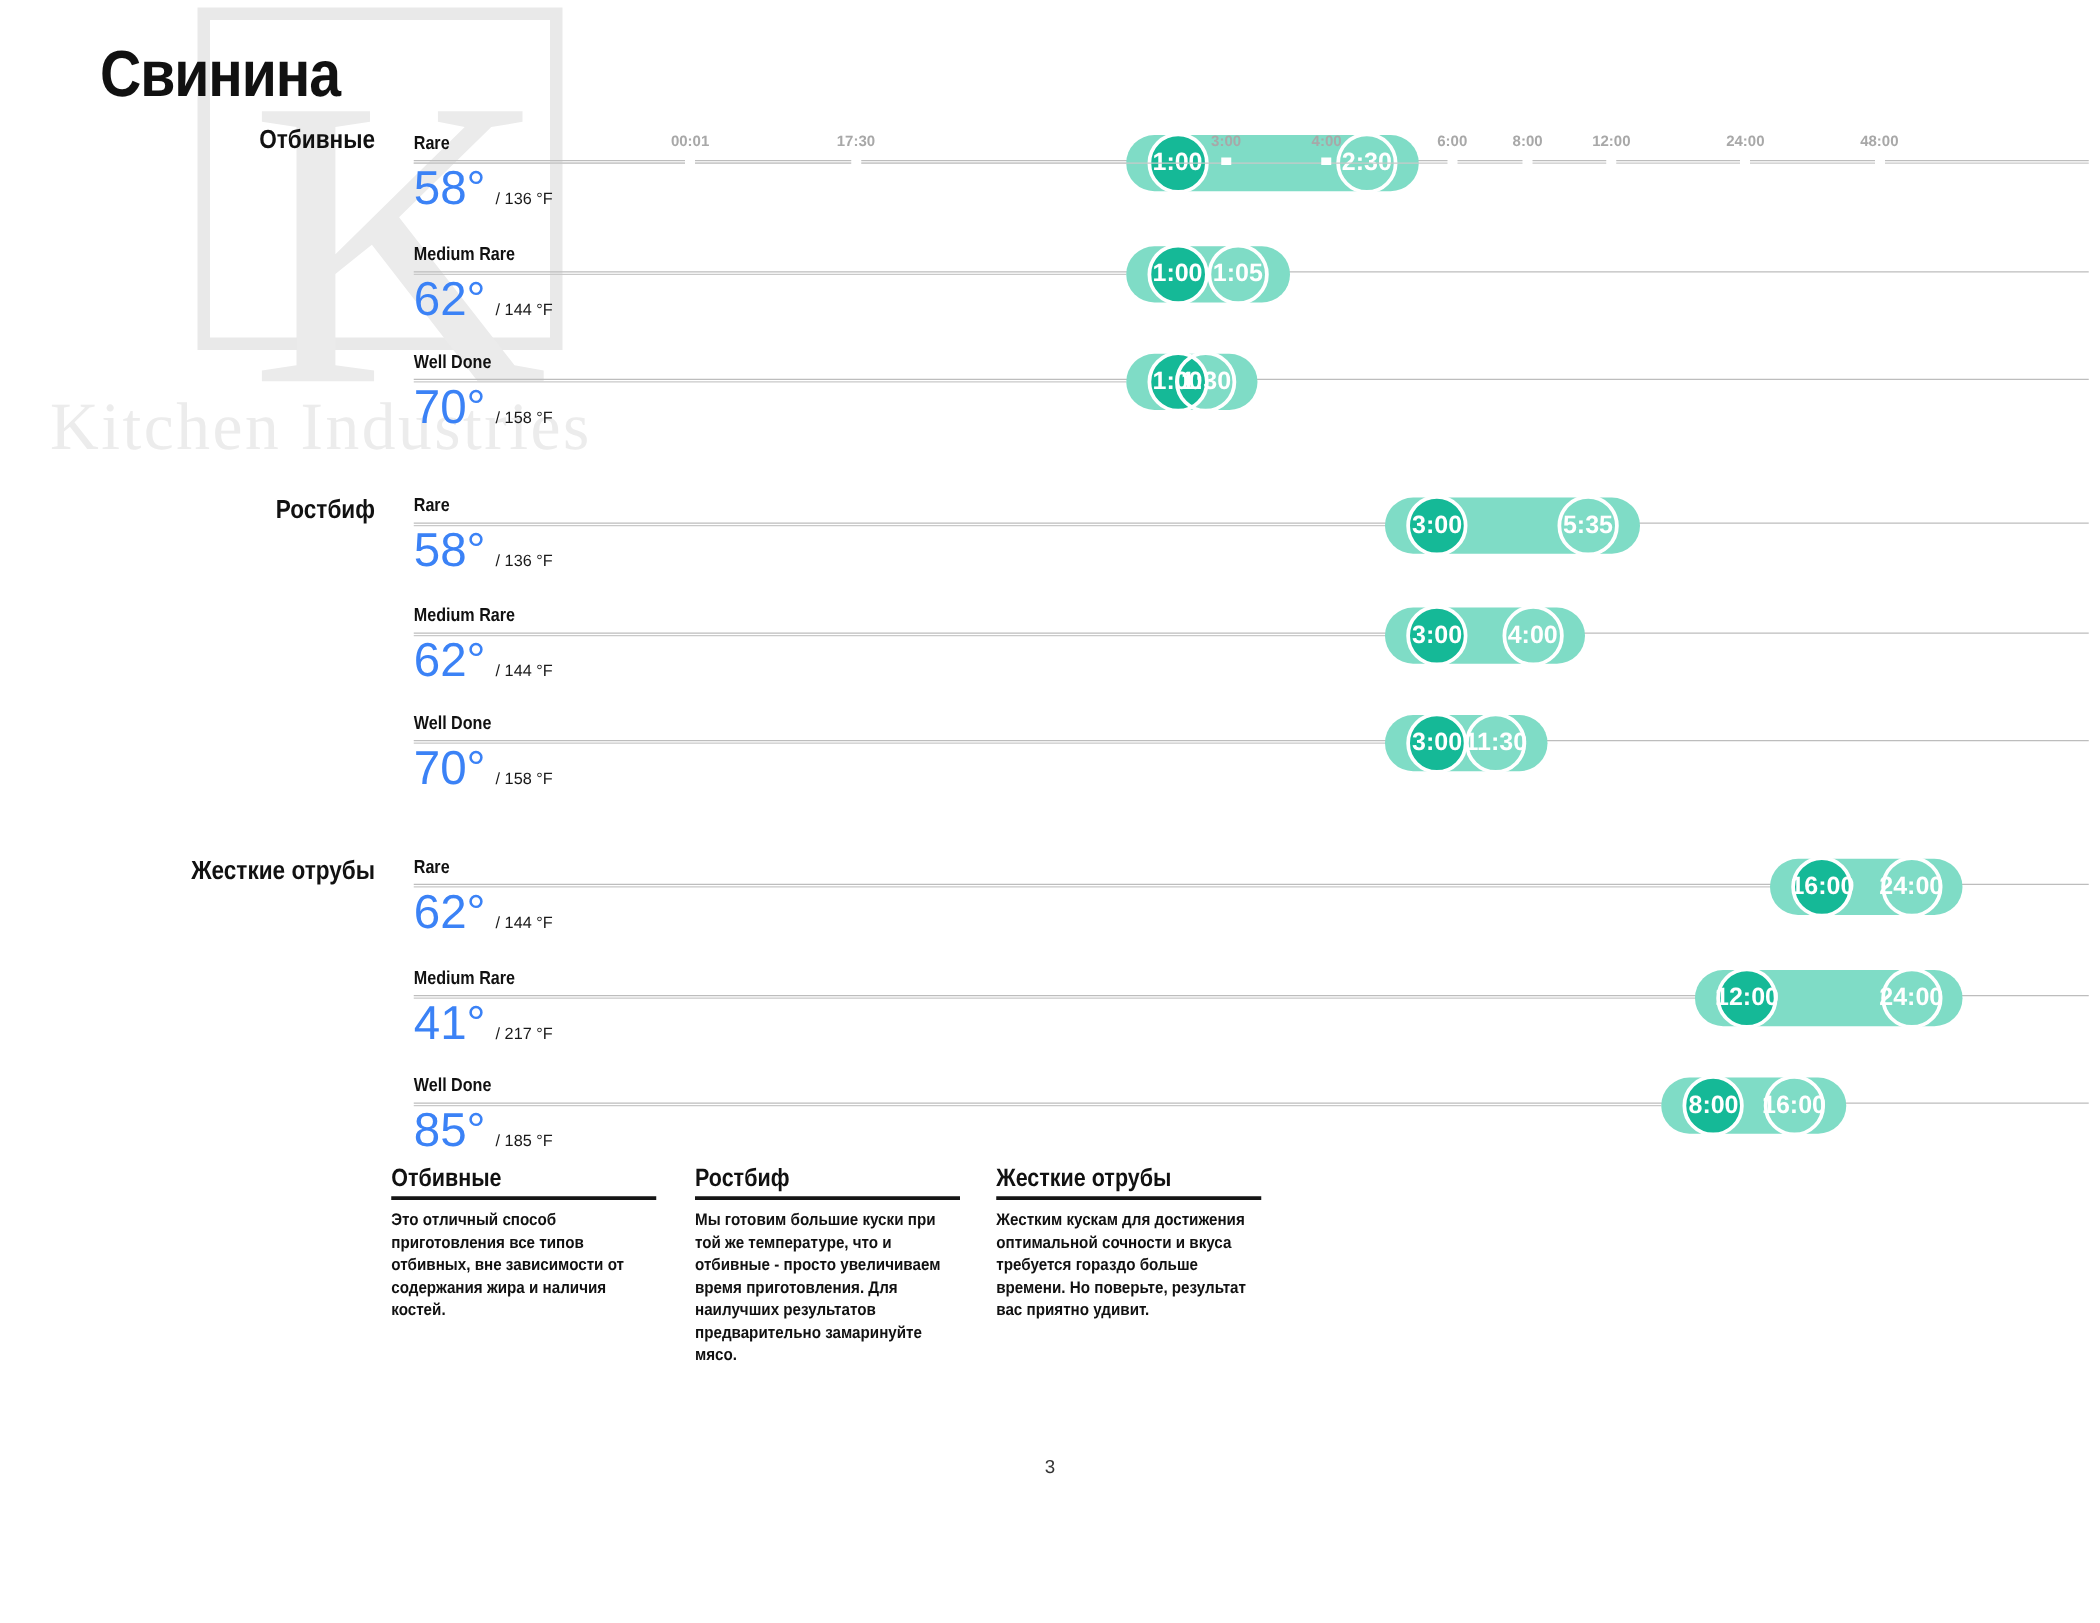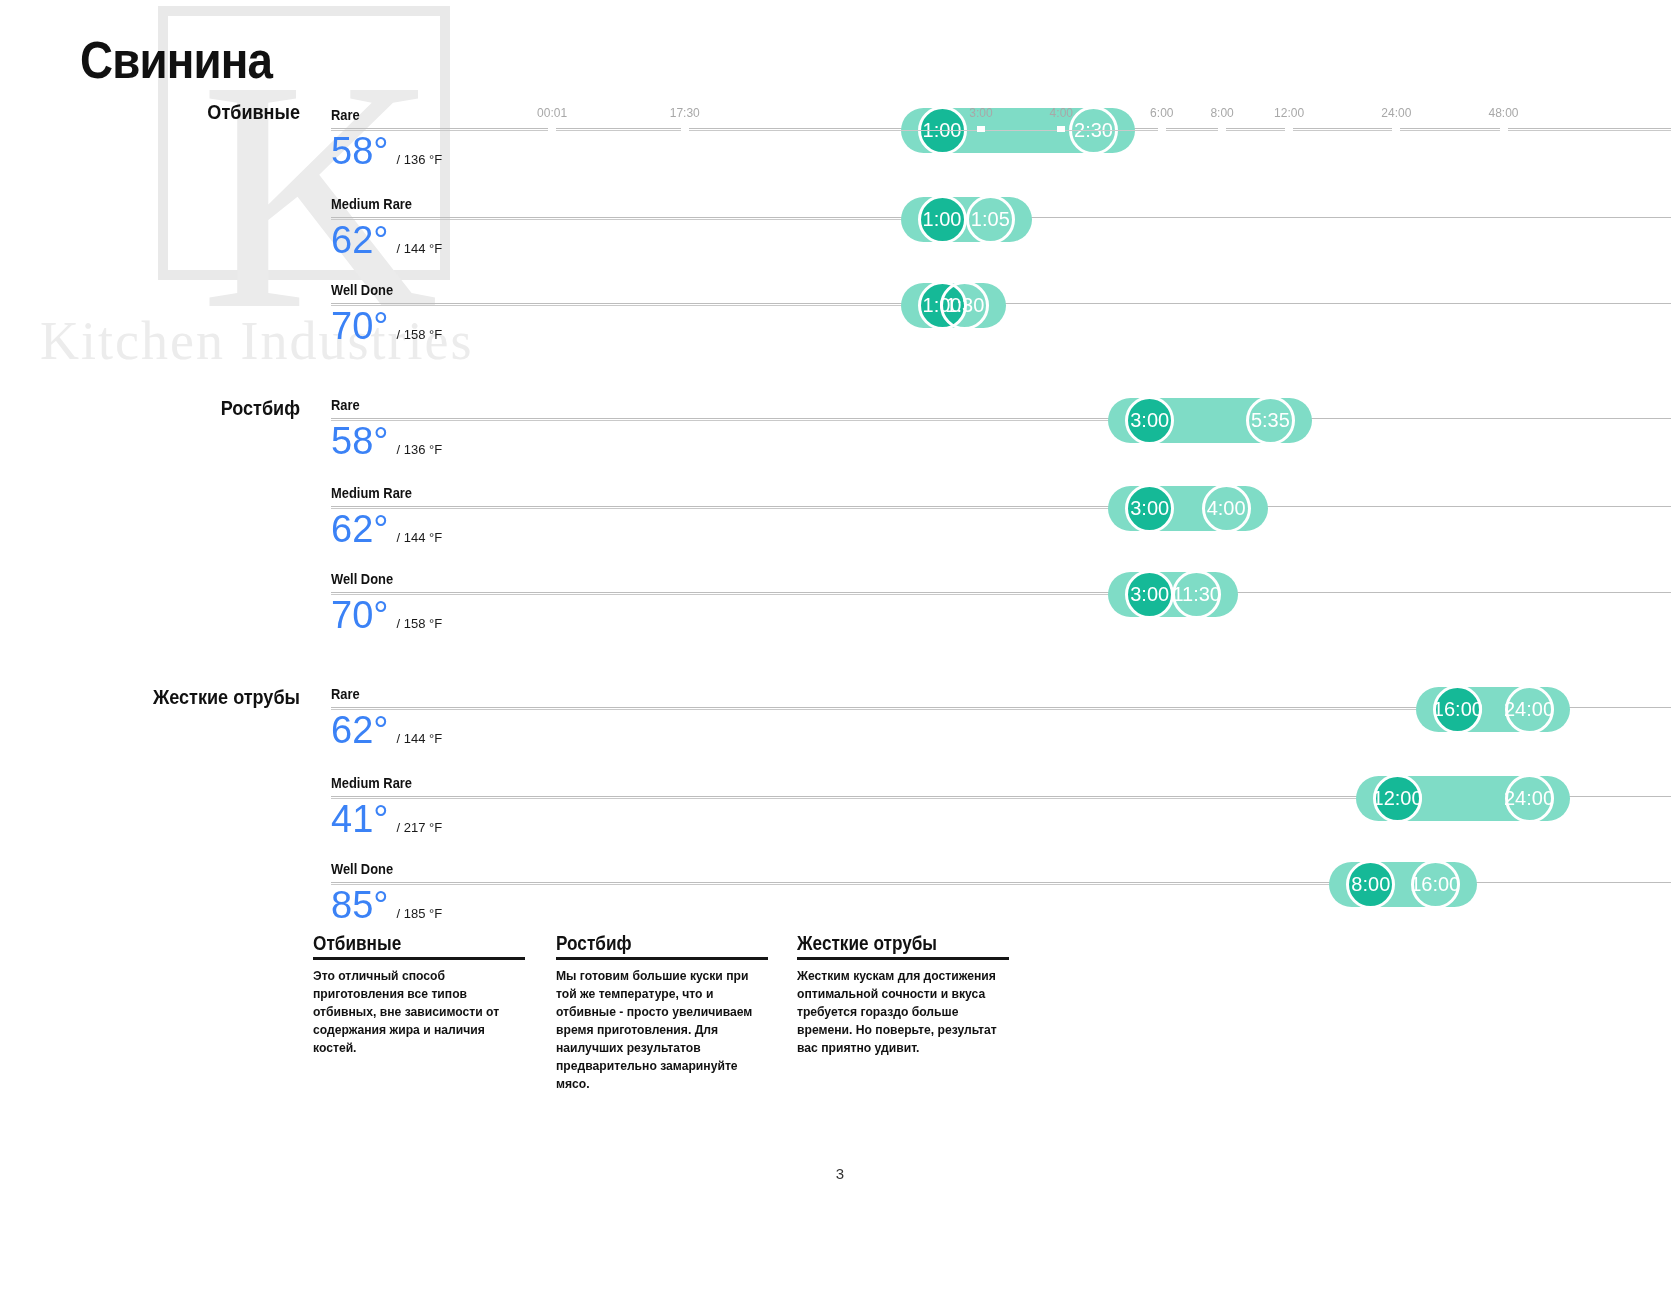--- a/index.html
+++ b/index.html
@@ -87,21 +87,21 @@
     letter-spacing:0px;
   }
   .temp-f{
     font-family:"Liberation Sans",sans-serif;
     font-weight:400;font-size:13px;color:#1a1a1a;
     margin-left:8px;
   }
 
   
   .track{
-    position:absolute;left:0;right:16px;top:0;height:50px;
+    position:absolute;left:0;right:16px;top:0;height:50px;font-weight:bold;
   }
   .axis-line{
     position:absolute;left:0;top:24px;height:1px;background:#c9c9c9;
   }
   .tick-label{
     position:absolute;top:0px;
     font-family:"Liberation Sans",sans-serif;
     font-size:12px;color:#a8a8a8;
     transform:translateX(-50%);
     white-space:nowrap;

